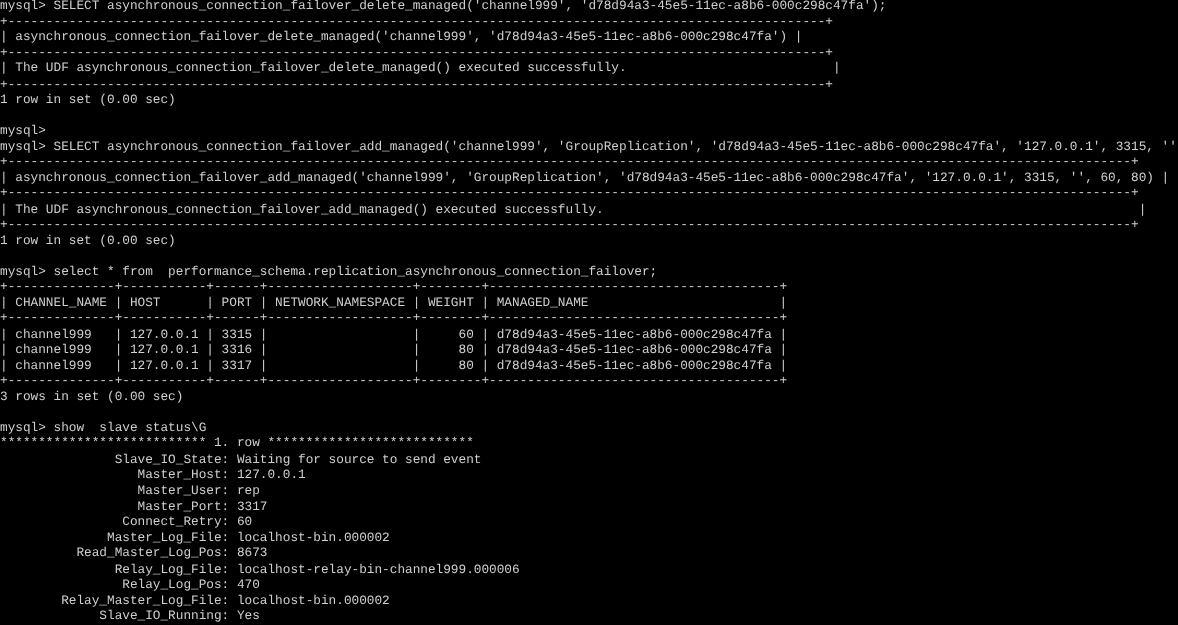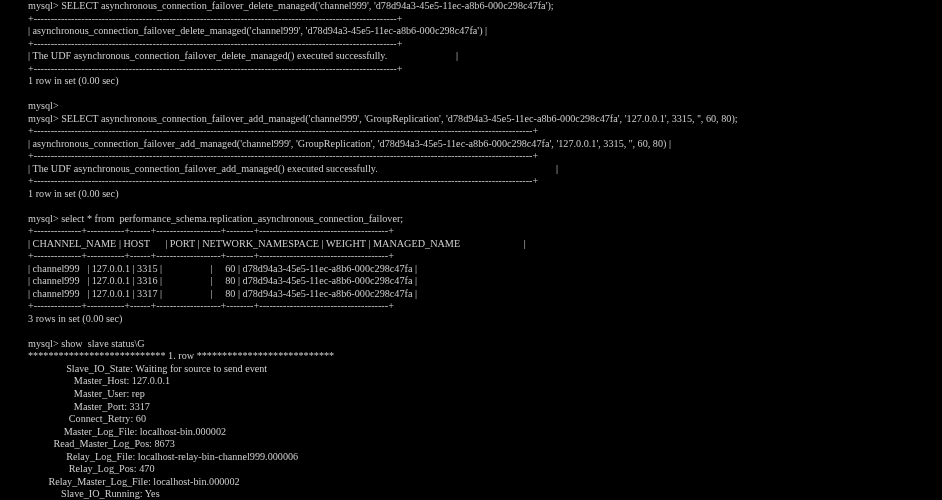--- a/index.html
+++ b/index.html
@@ -24,25 +24,24 @@
     letter-spacing: 0px;
     white-space: pre;
     overflow: hidden;
     padding: 0;
     box-sizing: border-box;
   }
   #terminal .tline {
     display: block;
     white-space: pre;
     height: 12.52px;
-    font-family: Liberation Serif, serif;
+    font-family: Liberation Mono, monospace;
     font-size: inherit;
     line-height: 12.52px;
     color: inherit;
-    padding-left: 28px;
   }
   #terminal .tline.blank {
     height: 12.52px;
   }
 </style>
 </head>
 <body>
 
 <div id="terminal"><div class="tline">mysql&gt; SELECT asynchronous_connection_failover_delete_managed('channel999', 'd78d94a3-45e5-11ec-a8b6-000c298c47fa');</div><div class="tline">+-----------------------------------------------------------------------------------------------------------+</div><div class="tline">| asynchronous_connection_failover_delete_managed('channel999', 'd78d94a3-45e5-11ec-a8b6-000c298c47fa') |</div><div class="tline">+-----------------------------------------------------------------------------------------------------------+</div><div class="tline">| The UDF asynchronous_connection_failover_delete_managed() executed successfully.                           |</div><div class="tline">+-----------------------------------------------------------------------------------------------------------+</div><div class="tline">1 row in set (0.00 sec)</div><div class="tline blank"></div><div class="tline">mysql&gt;</div><div class="tline">mysql&gt; SELECT asynchronous_connection_failover_add_managed('channel999', 'GroupReplication', 'd78d94a3-45e5-11ec-a8b6-000c298c47fa', '127.0.0.1', 3315, '', 60, 80);</div><div class="tline">+---------------------------------------------------------------------------------------------------------------------------------------------------+</div><div class="tline">| asynchronous_connection_failover_add_managed('channel999', 'GroupReplication', 'd78d94a3-45e5-11ec-a8b6-000c298c47fa', '127.0.0.1', 3315, '', 60, 80) |</div><div class="tline">+---------------------------------------------------------------------------------------------------------------------------------------------------+</div><div class="tline">| The UDF asynchronous_connection_failover_add_managed() executed successfully.                                                                      |</div><div class="tline">+---------------------------------------------------------------------------------------------------------------------------------------------------+</div><div class="tline">1 row in set (0.00 sec)</div><div class="tline blank"></div><div class="tline">mysql&gt; select * from  performance_schema.replication_asynchronous_connection_failover;</div><div class="tline">+--------------+-----------+------+-------------------+--------+--------------------------------------+</div><div class="tline">| CHANNEL_NAME | HOST      | PORT | NETWORK_NAMESPACE | WEIGHT | MANAGED_NAME                         |</div><div class="tline">+--------------+-----------+------+-------------------+--------+--------------------------------------+</div><div class="tline">| channel999   | 127.0.0.1 | 3315 |                   |     60 | d78d94a3-45e5-11ec-a8b6-000c298c47fa |</div><div class="tline">| channel999   | 127.0.0.1 | 3316 |                   |     80 | d78d94a3-45e5-11ec-a8b6-000c298c47fa |</div><div class="tline">| channel999   | 127.0.0.1 | 3317 |                   |     80 | d78d94a3-45e5-11ec-a8b6-000c298c47fa |</div><div class="tline">+--------------+-----------+------+-------------------+--------+--------------------------------------+</div><div class="tline">3 rows in set (0.00 sec)</div><div class="tline blank"></div><div class="tline">mysql&gt; show  slave status\G</div><div class="tline">*************************** 1. row ***************************</div><div class="tline">               Slave_IO_State: Waiting for source to send event</div><div class="tline">                  Master_Host: 127.0.0.1</div><div class="tline">                  Master_User: rep</div><div class="tline">                  Master_Port: 3317</div><div class="tline">                Connect_Retry: 60</div><div class="tline">              Master_Log_File: localhost-bin.000002</div><div class="tline">          Read_Master_Log_Pos: 8673</div><div class="tline">               Relay_Log_File: localhost-relay-bin-channel999.000006</div><div class="tline">                Relay_Log_Pos: 470</div><div class="tline">        Relay_Master_Log_File: localhost-bin.000002</div><div class="tline">             Slave_IO_Running: Yes</div></div>
 

